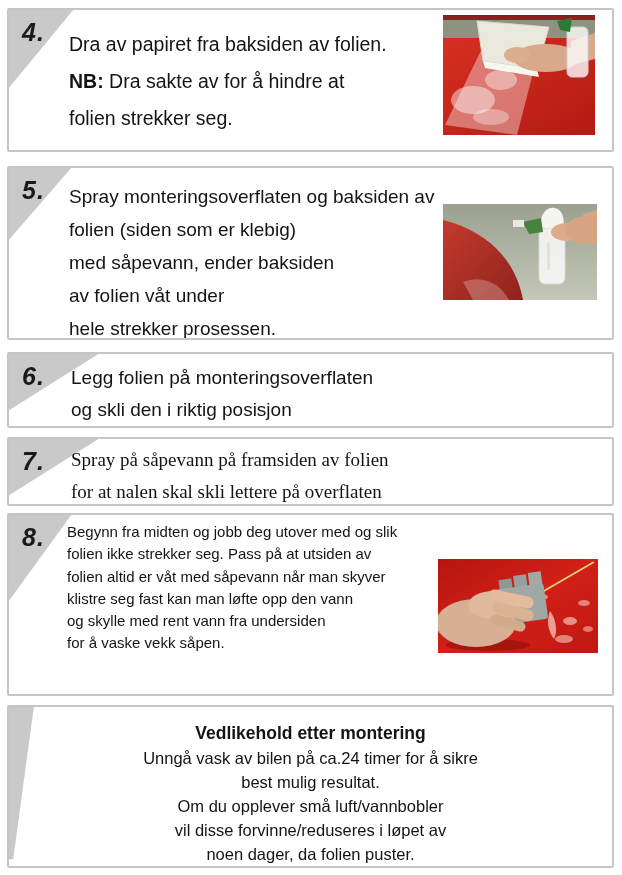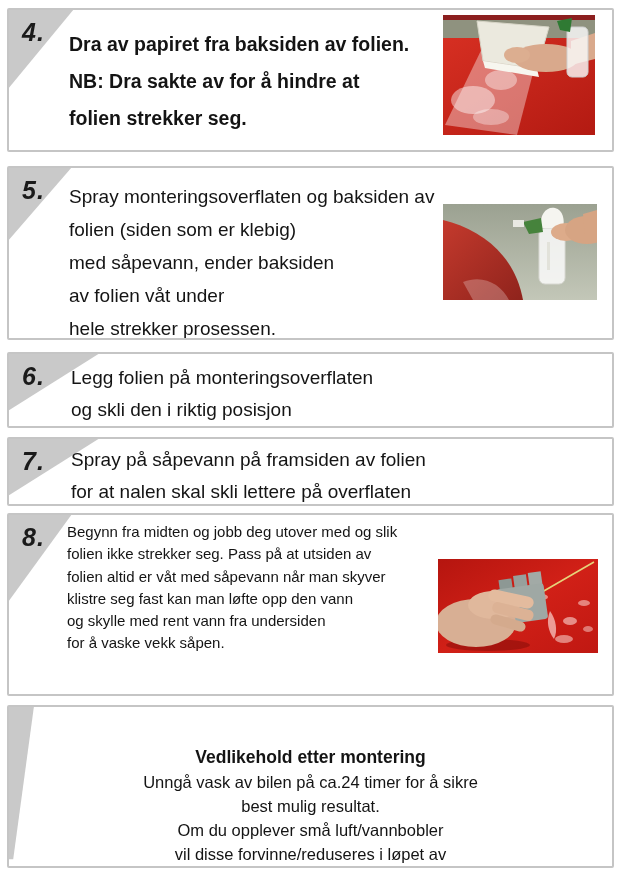--- a/index.html
+++ b/index.html
@@ -23,30 +23,30 @@
   .num{
     position:absolute;left:13px;top:8px;
     font-size:25px;font-weight:700;font-style:italic;color:#1a1a1a;letter-spacing:1px;
   }
   .text{position:relative;}
   .line{white-space:pre-wrap;}
   .t-lg .line{font-size:19.5px;line-height:37px;}
   .t-md .line{font-size:19px;line-height:33px;}
   .t-md6 .line{font-size:19px;line-height:32px;}
   .t-sm .line{font-size:15px;line-height:22.3px;}
-  .pad4{padding:16px 3px 0 60px;font-weight:bold;}
+  .pad4{padding:16px 3px 0 60px;}
   .pad5{padding:12px 0 0 60px;}
   .pad6{padding:8px 12px 0 62px;}
-  .pad7{padding:5px 5px 0 62px;}
+  .pad7{padding:5px 5px 0 62px;font-family:Liberation Serif, serif;}
   .pad8{padding:6px 0 0 58px;}
   .photo{position:absolute;display:block;}
   .maint{
     text-align:center;padding-top:14px;
   }
-  .maint .title{font-size:17.5px;font-weight:700;line-height:25px;margin-top:24px;}
+  .maint .title{font-size:17.5px;font-weight:700;line-height:25px;}
   .maint .line{font-size:16.5px;line-height:24px;}
   .wedge{
     position:absolute;left:-1px;top:-1px;width:26px;height:158px;background:#c9c9c9;
     clip-path:polygon(0 0,100% 0,20% 97%,0 97%);
   }
   .mb14{margin-bottom:14px;}
   .mb12{margin-bottom:12px;}
   .mb9{margin-bottom:9px;}
   .mb7{margin-bottom:7px;}
 </style>

